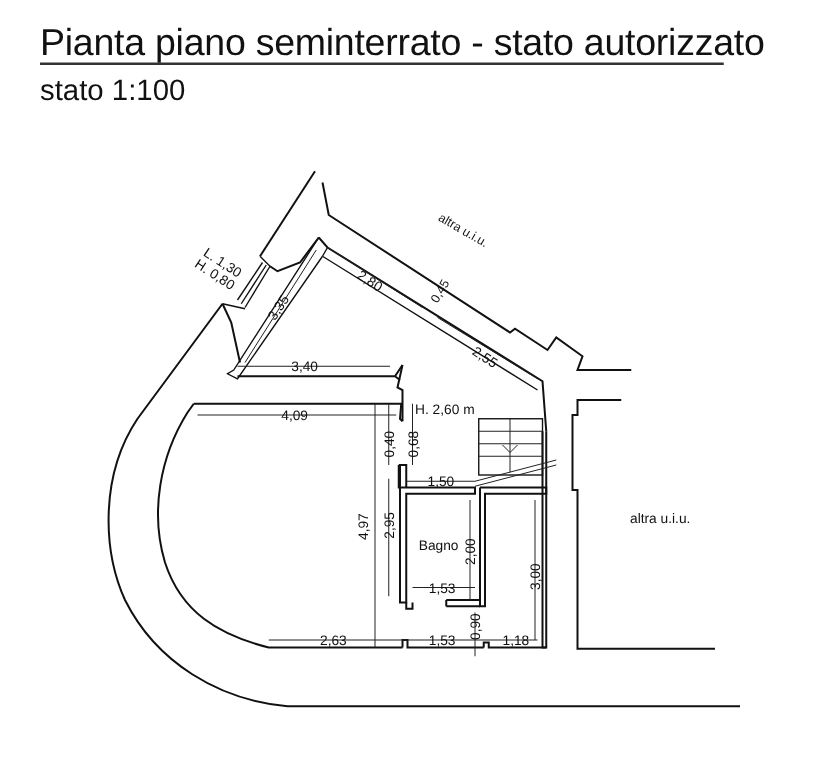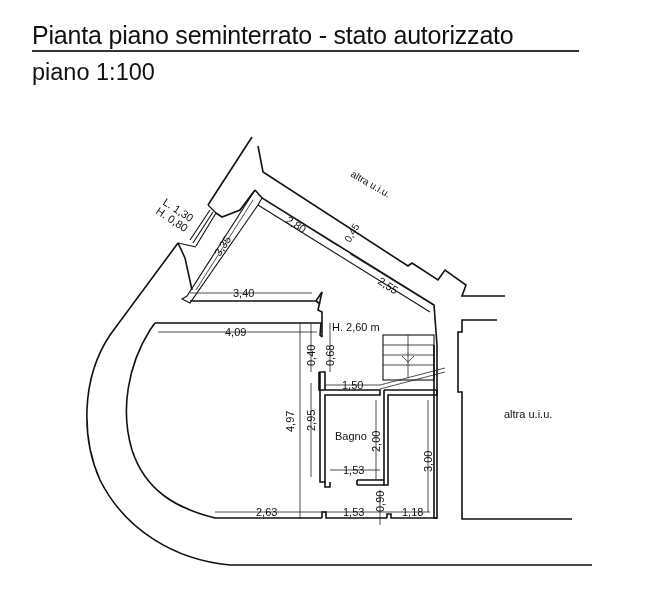--- a/index.html
+++ b/index.html
@@ -1,32 +1,32 @@
 <!DOCTYPE html>
 <html><head>
   <meta charset="utf-8">
   <style>
     html, body { margin: 0; padding: 0; background: #ffffff; }
     body { width: 659px; height: 606px; position: relative; overflow: hidden; font-family: "Liberation Sans", sans-serif; color: #111; }
-    .title { position: absolute; left: 32px; top: 22px; font-size: 25px; line-height: 26px; letter-spacing: -0.2px; text-align: right; }
+    .title { position: absolute; left: 32px; top: 22px; font-size: 30px; line-height: 26px; letter-spacing: -0.2px; text-align: right; }
     .title-rule { position: absolute; left: 32px; top: 50px; width: 547px; height: 1.5px; background: #333; }
     .scale { position: absolute; left: 32px; top: 59px; font-size: 23.5px; line-height: 26px; }
     svg.plan { position: absolute; left: 0; top: 0; }
     .w { stroke: #111; stroke-width: 1.6; fill: none; stroke-linejoin: miter; }
     .wt { stroke: #111; stroke-width: 1.1; fill: none; }
     .d { stroke: #222; stroke-width: 0.8; fill: none; }
     .lbl { font-family: "Liberation Sans", sans-serif; font-size: 11px; fill: #111; }
     .lbl-sm { font-family: "Liberation Sans", sans-serif; font-size: 10px; fill: #111; }
   </style>
 </head>
 <body>
 
 <div class="title">Pianta piano seminterrato - stato autorizzato</div>
 <div class="title-rule"></div>
-<div class="scale">piano 1:100</div>
+<div class="scale">stato 1:100</div>
 
 <svg class="plan" width="659" height="606" viewBox="0 0 659 606">
 
   <path class="w" d="M 178 243 L 110 335 C 80 380 82 440 100 480 C 125 530 175 560 230 565 L 592 565"></path>
 
   <path class="w" d="M 155 323 L 150 330 C 128 365 120 410 132 450 C 145 490 175 508 215 518 L 322 518"></path>
 
   <path class="w" d="M 252 137 L 208 205"></path>
   <path class="w" d="M 178 243 L 185 258 L 192 290"></path>
 

